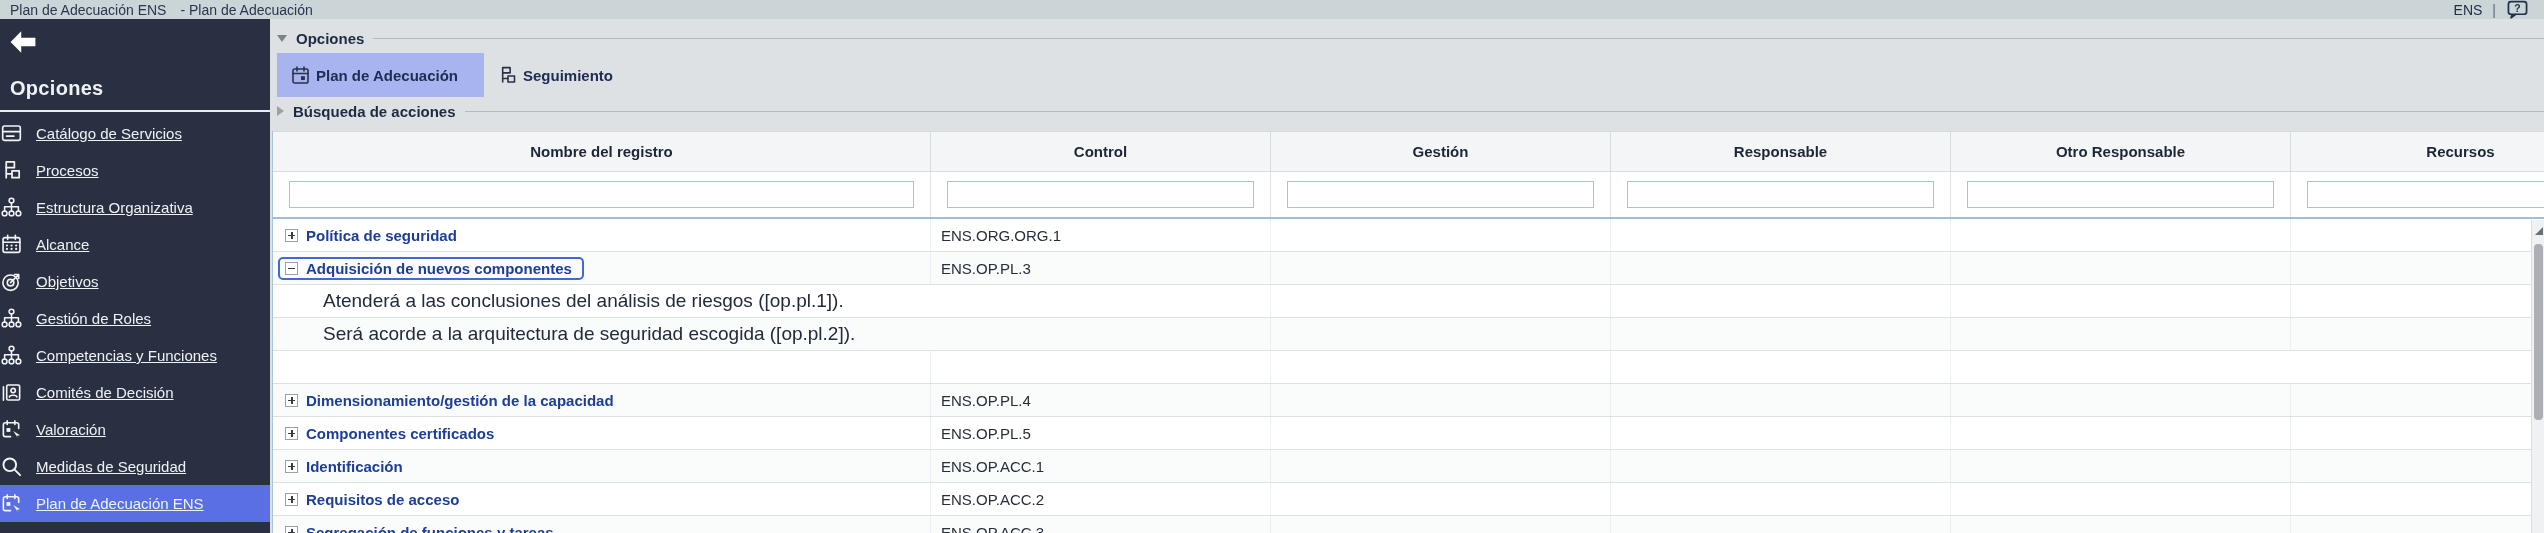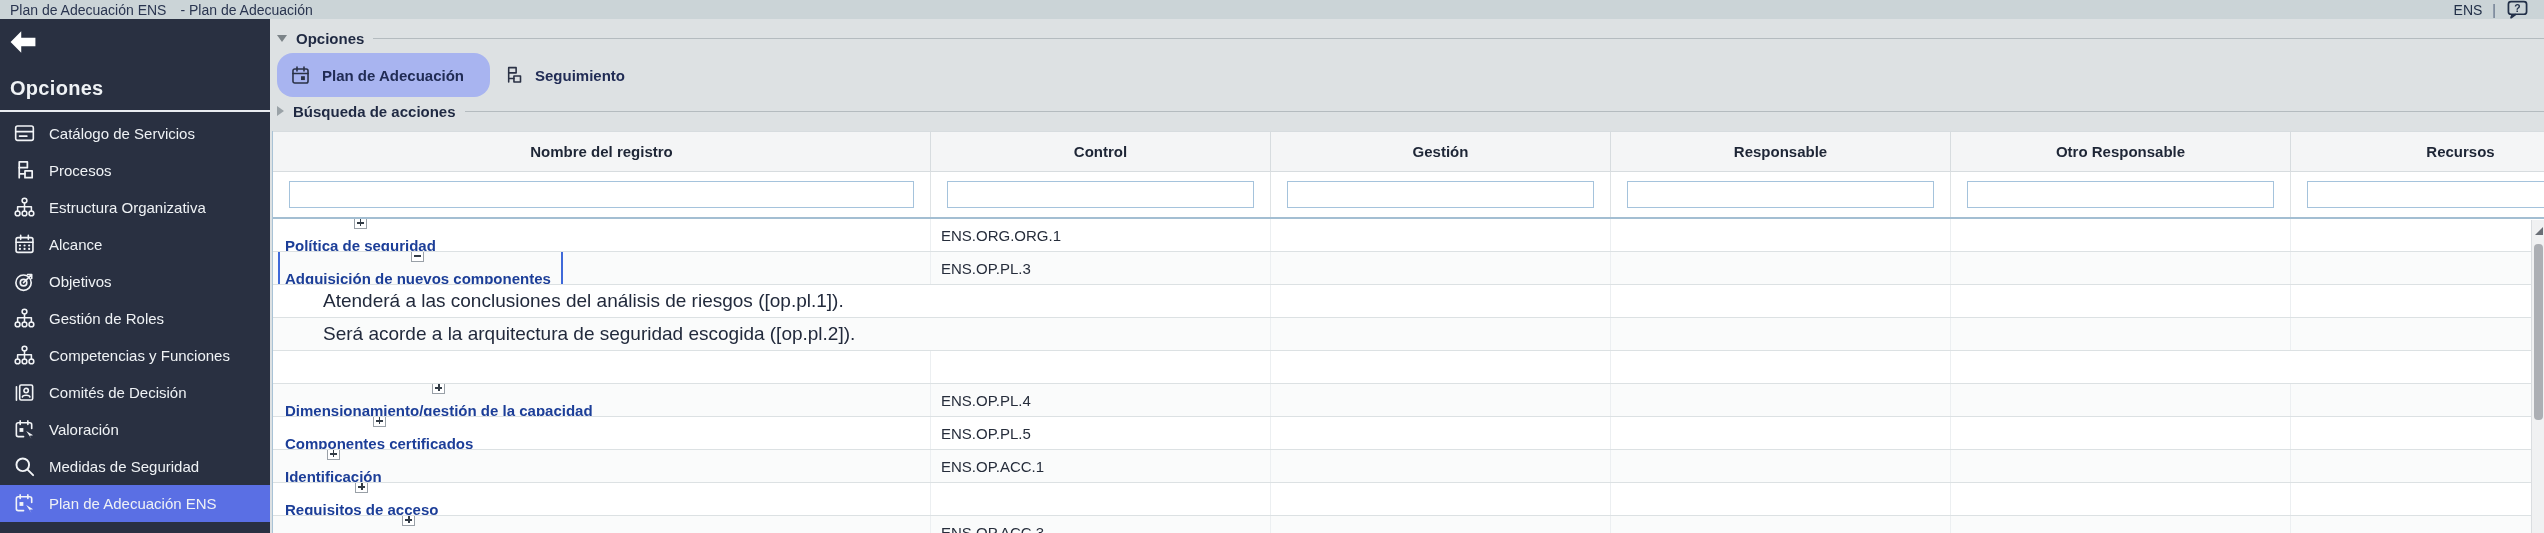--- a/index.html
+++ b/index.html
@@ -16,57 +16,57 @@
 
   
   .app { display:flex; height:514px; }
 
   
   .sidebar { width:270px; min-width:270px; background:#293041; color:#eff2f5; position:relative; }
   .back-btn { margin:10px 0 0 8px; width:30px; height:26px; cursor:pointer; }
   .side-title { font-size:20px; font-weight:bold; padding:22px 0 10px 10px; letter-spacing:.3px; }
   .side-divider { border-bottom:2px solid #e9ecf1; }
   .side-items { margin-top:3px; }
-  .side-item { height:37px; display:flex; align-items:center; gap:13px; padding-left:13px; font-size:15px; cursor:pointer; }
+  .side-item { height:37px; display:flex; align-items:center; gap:13px; font-size:15px; cursor:pointer;text-decoration:underline; }
   .side-item.selected { background:#5a6fe4; }
   .side-item .icon { width:23px; height:23px; color:#f2f4f7; display:inline-flex; }
   .icon svg { width:100%; height:100%; }
 
   
   .content { flex:1; position:relative; background:#dde1e3; overflow:hidden; }
   .sec-head { display:flex; align-items:center; height:28px; margin-left:7px; }
   .sec-head:first-child { margin-top:5px; }
   .tri { width:0; height:0; margin-right:9px; }
   .tri-down { border-left:5px solid transparent; border-right:5px solid transparent; border-top:7px solid #7b8388; }
   .tri-right { border-top:5px solid transparent; border-bottom:5px solid transparent; border-left:7px solid #9aa2a7; }
   .sec-label { font-size:15px; font-weight:bold; color:#1f2942; white-space:nowrap; }
   .sec-rule { flex:1; border-top:1px solid #b4bbbf; margin:0 0 0 9px; }
 
   .tabs { display:flex; margin:1px 0 0 7px; height:44px; }
-  .tab { display:flex; align-items:center; gap:11px; padding:0 26px 0 13px; cursor:pointer;border-radius:16px; }
+  .tab { display:flex; align-items:center; gap:5px; padding:0 26px 0 13px; cursor:pointer; }
   .tab.selected { background:#a8b4f0; }
   .tab .icon { width:21px; height:21px; color:#2a3145; }
   .tab-label { font-size:15px; font-weight:bold; color:#212c55; white-space:nowrap; }
 
   
   .grid { position:absolute; top:112px; left:2px; right:0; bottom:0; background:#fff; border-left:1px solid #a9c3d6; overflow:hidden; }
   .g-row { display:grid; grid-template-columns:658px 340px 340px 340px 340px 340px; width:2358px; }
   .g-head { border-top:1px solid #d7dcdf; }
   .g-head .g-hcell { height:40px; background:#f4f5f6; border-right:1px solid #d7dcdf; border-bottom:1px solid #d7dcdf;
       display:flex; align-items:center; justify-content:center; font-size:15px; font-weight:bold; color:#1e2636; cursor:pointer;text-align:right; }
   .g-filter .g-fcell { height:45px; background:#fff; border-right:1px solid #dfe3e5; display:flex; align-items:center; justify-content:center; }
   .g-filter { border-bottom:2px solid #a3bed2; }
   .g-fcell input { width:calc(100% - 32px); height:27px; border:1px solid #a5c3dc; background:#fff; outline:none; font-size:14px; padding:0 6px; }
   .g-body .g-row { height:33px; border-bottom:1px solid #dce1e3; background:#fff; }
   .g-body .g-row.alt { background:#fafbfb; }
   .g-cell { display:flex; align-items:center; overflow:hidden; border-right:1px solid #eceff1; }
   .g-cell.name { padding-left:5px; }
   .g-cell.code { padding-left:10px; font-size:15px; color:#262d3b; white-space:nowrap;text-align:right; }
   .g-cell.childtext { grid-column:1 / 3; padding-left:50px; font-size:19px; color:#222a3c; white-space:nowrap; }
-  .row-inner { display:inline-flex; align-items:center; gap:8px; border:2px solid transparent; border-radius:5px; padding:1px 10px 1px 5px;flex-direction:column; }
+  .row-inner { display:inline-flex; align-items:center; gap:8px; border:2px solid transparent; border-radius:5px; padding:1px 10px 1px 5px; }
   .row-inner.focused { border-color:#3f69d9; }
   .expander { width:13px; height:13px; min-width:13px; border:1px solid #99a0a7; background:#fff; position:relative; cursor:pointer; }
   .expander::before { content:""; position:absolute; left:2px; right:2px; top:5px; height:1.5px; background:#333c46; }
   .expander.plus::after { content:""; position:absolute; top:2px; bottom:2px; left:5px; width:1.5px; background:#333c46; }
   .row-link { font-size:15px; font-weight:bold; color:#1c3e98; white-space:nowrap; cursor:pointer; }
 
   
   .vscroll { position:absolute; right:0; top:89px; bottom:0; width:13px; background:#f0f1f2; border-left:1px solid #dadde0; }
   .vscroll .grip { position:absolute; top:7px; left:3px; width:0; height:0; border-left:8px solid transparent; border-bottom:8px solid #6a6f76; }
   .vscroll .thumb { position:absolute; top:24px; left:2px; width:9px; height:176px; background:#acafb4; border-radius:4px; cursor:pointer; }
@@ -369,20 +369,21 @@
             <div class="g-cell"></div>
             <div class="g-cell"></div>
           </div>
           <div class="g-row">
             <div class="g-cell name">
               <span class="row-inner">
                 <span class="expander plus"></span>
                 <span class="row-link">Requisitos de acceso</span>
               </span>
             </div>
+            <div class="g-cell code">ENS.OP.ACC.2</div>
             <div class="g-cell"></div>
             <div class="g-cell"></div>
             <div class="g-cell"></div>
             <div class="g-cell"></div>
           </div>
           <div class="g-row alt">
             <div class="g-cell name">
               <span class="row-inner">
                 <span class="expander plus"></span>
                 <span class="row-link">Segregación de funciones y tareas</span>

